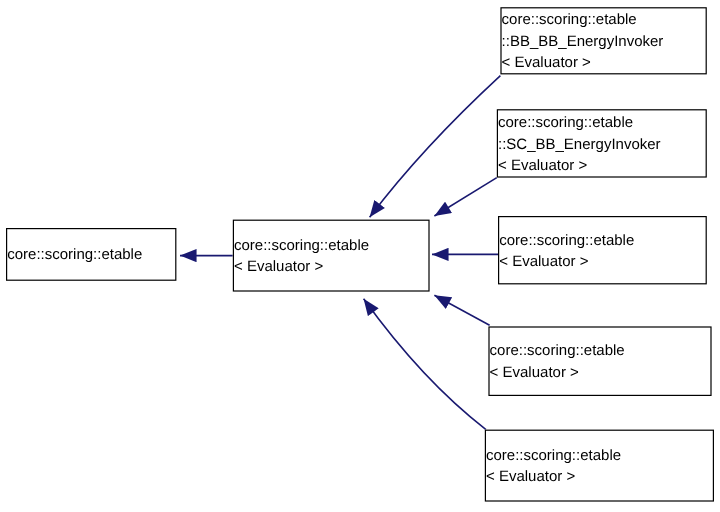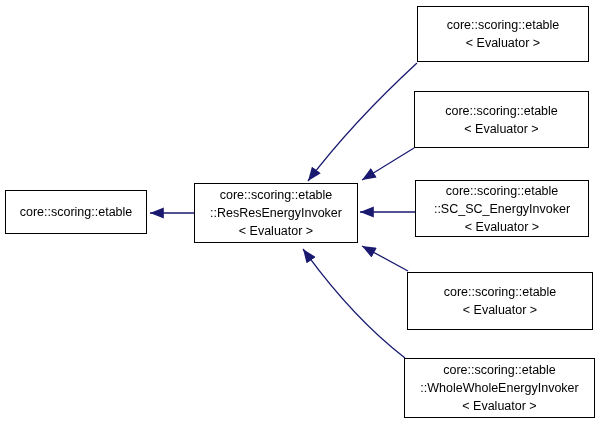--- a/index.html
+++ b/index.html
@@ -16,21 +16,21 @@
     overflow: hidden;
   }
   .node {
     position: absolute;
     box-sizing: border-box;
     background: #ffffff;
     border: 1.4px solid #000000;
     display: flex;
     flex-direction: column;
     justify-content: center;
-    align-items: center;
+    align-items: flex-start;
     text-align: center;
     font-size: 12.5px;
     line-height: 18px;
     color: #000000;
     white-space: nowrap;
     cursor: pointer;
   }
   #node-count-pair-invoker      { left: 5px;   top: 190px; width: 142px; height: 44px; }
   #node-res-res-energy-invoker  { left: 194px; top: 183px; width: 164px; height: 60px; }
   #node-bb-bb-energy-invoker    { left: 417px; top: 6px;   width: 172px; height: 56px; }
@@ -69,44 +69,43 @@
     <path class="edge" d="M408,271 L362,246" marker-end="url(#arrowhead)"></path>
     <path class="edge" d="M405,358 Q352,317 303,249" marker-end="url(#arrowhead)"></path>
   </svg>
 
   <div class="node" id="node-count-pair-invoker">
     <span>core::scoring::etable</span>
   </div>
 
   <div class="node" id="node-res-res-energy-invoker">
     <span>core::scoring::etable</span>
-    <span>::ResResEnergyInvoker</span>
     <span>&lt; Evaluator &gt;</span>
   </div>
 
   <div class="node" id="node-bb-bb-energy-invoker">
     <span>core::scoring::etable</span>
+    <span>::BB_BB_EnergyInvoker</span>
     <span>&lt; Evaluator &gt;</span>
   </div>
 
   <div class="node" id="node-sc-bb-energy-invoker">
     <span>core::scoring::etable</span>
+    <span>::SC_BB_EnergyInvoker</span>
     <span>&lt; Evaluator &gt;</span>
   </div>
 
   <div class="node" id="node-sc-sc-energy-invoker">
     <span>core::scoring::etable</span>
-    <span>::SC_SC_EnergyInvoker</span>
     <span>&lt; Evaluator &gt;</span>
   </div>
 
   <div class="node" id="node-sc-whole-energy-invoker">
     <span>core::scoring::etable</span>
     <span>&lt; Evaluator &gt;</span>
   </div>
 
   <div class="node" id="node-whole-whole-energy-invoker">
     <span>core::scoring::etable</span>
-    <span>::WholeWholeEnergyInvoker</span>
     <span>&lt; Evaluator &gt;</span>
   </div>
 
 </div>
 
 </body></html>

